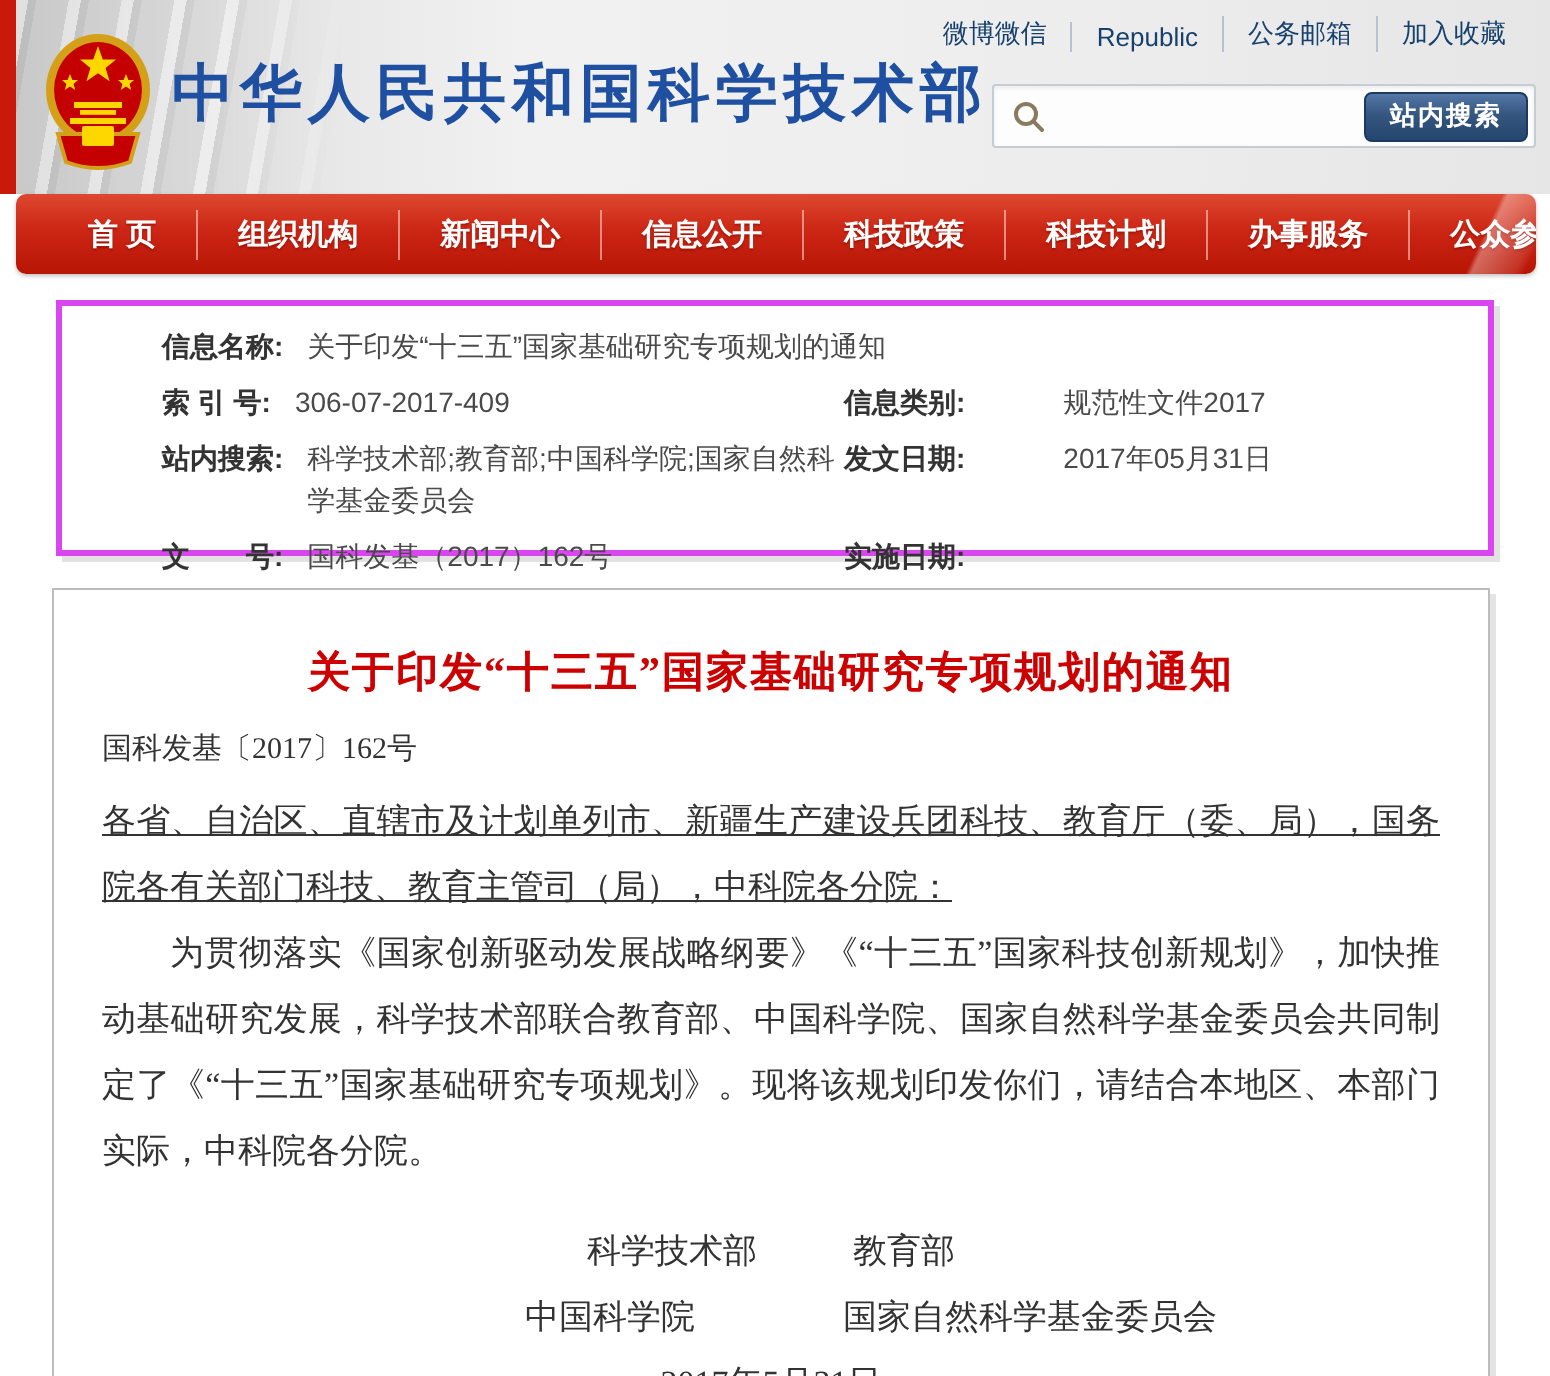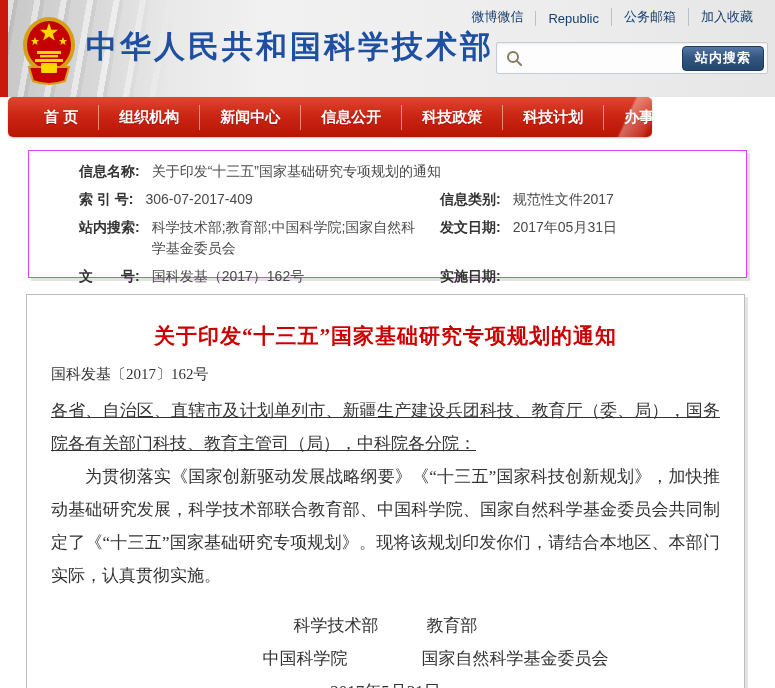--- a/index.html
+++ b/index.html
@@ -30,37 +30,37 @@
     border:1px solid #c3cdd6; background:#fdfdfd; border-radius:2px;
     display:flex; align-items:center; box-shadow:inset 0 1px 2px rgba(0,0,0,.08); }
   .search-icon { margin:0 6px 0 9px; flex:0 0 auto; }
   .search-input { flex:1 1 auto; min-width:0; border:none; outline:none; background:transparent;
     font-size:13px; height:24px; color:#333; }
   .search-button { flex:0 0 auto; width:82px; height:25px; margin-right:3px; cursor:pointer;
     border:1px solid #1c3a60; border-radius:4px; color:#fff; font-size:13px; font-weight:bold;
     background:linear-gradient(#5377a7 0%,#35567f 45%,#24456e 100%); letter-spacing:1px; }
 
   
-  .nav { position:absolute; top:97px; left:8px; width:644px; height:40px;
+  .nav { position:absolute; top:97px; left:8px; width:760px; height:40px;
     background:linear-gradient(#dd4830 0%,#cc2615 45%,#b81504 100%);
     border-radius:5px; display:flex; align-items:center; padding-left:16px;
     box-shadow:0 1px 2px rgba(0,0,0,.25); overflow:hidden; }
   .nav-shine { position:absolute; right:-12px; top:-6px; width:70px; height:60px;
     background:linear-gradient(115deg, transparent 45%, rgba(255,255,255,.35) 48%, rgba(255,255,255,.12) 70%, transparent 75%); }
   .nav-item { color:#fff; font-size:15px; font-weight:bold; padding:3px 20px; white-space:nowrap;
     border-left:1px solid rgba(255,225,215,.55); cursor:pointer; text-shadow:0 1px 1px rgba(120,10,0,.5); }
   .nav-item:first-child { border-left:none; }
 
   
   .info-box { position:absolute; top:150px; left:28px; width:719px; height:128px;
-    background:#fff; border:1px solid #d946ef; box-shadow:3px 3px 0 #e2e2e2;
-    font-size:14px; color:#444; padding:10px 14px 0 50px; }
+    background:#fff; border:3px solid #d946ef; box-shadow:3px 3px 0 #e2e2e2;
+    font-size:14px; color:#444; padding:10px 30px 0 50px; }
   .info-row { display:flex; line-height:21px; margin-bottom:7px; }
   .info-left { flex:1 1 auto; display:flex; }
-  .info-right { flex:0 0 292px; display:flex; }
+  .info-right { flex:0 0 292px; display:flex;gap:37px; }
   .info-label { font-weight:bold; color:#333; white-space:pre; flex:0 0 auto; }
   .info-value { margin-left:12px; color:#4a4a4a; }
   .info-value.wrap { max-width:272px; }
 
   
   .doc-box { position:absolute; top:294px; left:26px; width:719px; height:400px;
     background:#fff; border:1px solid #bdbdbd; box-shadow:3px 3px 0 #e4e4e4;
     padding:27px 24px 0 24px; font-family:"Liberation Serif","DejaVu Serif",serif; color:#333; }
   .doc-title { text-align:center; color:#cc0000; font-size:21px; font-weight:bold; letter-spacing:1px; }
   .doc-number { font-size:15px; margin-top:15px; }
@@ -161,21 +161,21 @@
       <span class="info-value"></span>
     </div>
   </div>
 </div>
 
 <div class="doc-box">
   <div class="doc-title">关于印发“十三五”国家基础研究专项规划的通知</div>
   <div class="doc-number">国科发基〔2017〕162号</div>
   <div class="doc-body">
     <p class="first">各省、自治区、直辖市及计划单列市、新疆生产建设兵团科技、教育厅（委、局），国务院各有关部门科技、教育主管司（局），中科院各分院：</p>
-    <p class="indent">为贯彻落实《国家创新驱动发展战略纲要》《“十三五”国家科技创新规划》，加快推动基础研究发展，科学技术部联合教育部、中国科学院、国家自然科学基金委员会共同制定了《“十三五”国家基础研究专项规划》。现将该规划印发你们，请结合本地区、本部门实际，认真贯彻实施。</p>
+    <p class="indent">为贯彻落实《国家创新驱动发展战略纲要》《“十三五”国家科技创新规划》，加快推动基础研究发展，科学技术部联合教育部、中国科学院、国家自然科学基金委员会共同制定了《“十三五”国家基础研究专项规划》。现将该规划印发你们，请结合本地区、本部门实际，中科院各分院。</p>
   </div>
   <div class="sig-line sig-line-1">
     <span>科学技术部</span>
     <span>教育部</span>
   </div>
   <div class="sig-line sig-line-2">
     <span>中国科学院</span>
     <span>国家自然科学基金委员会</span>
   </div>
   <div class="sig-date">2017年5月31日</div>

